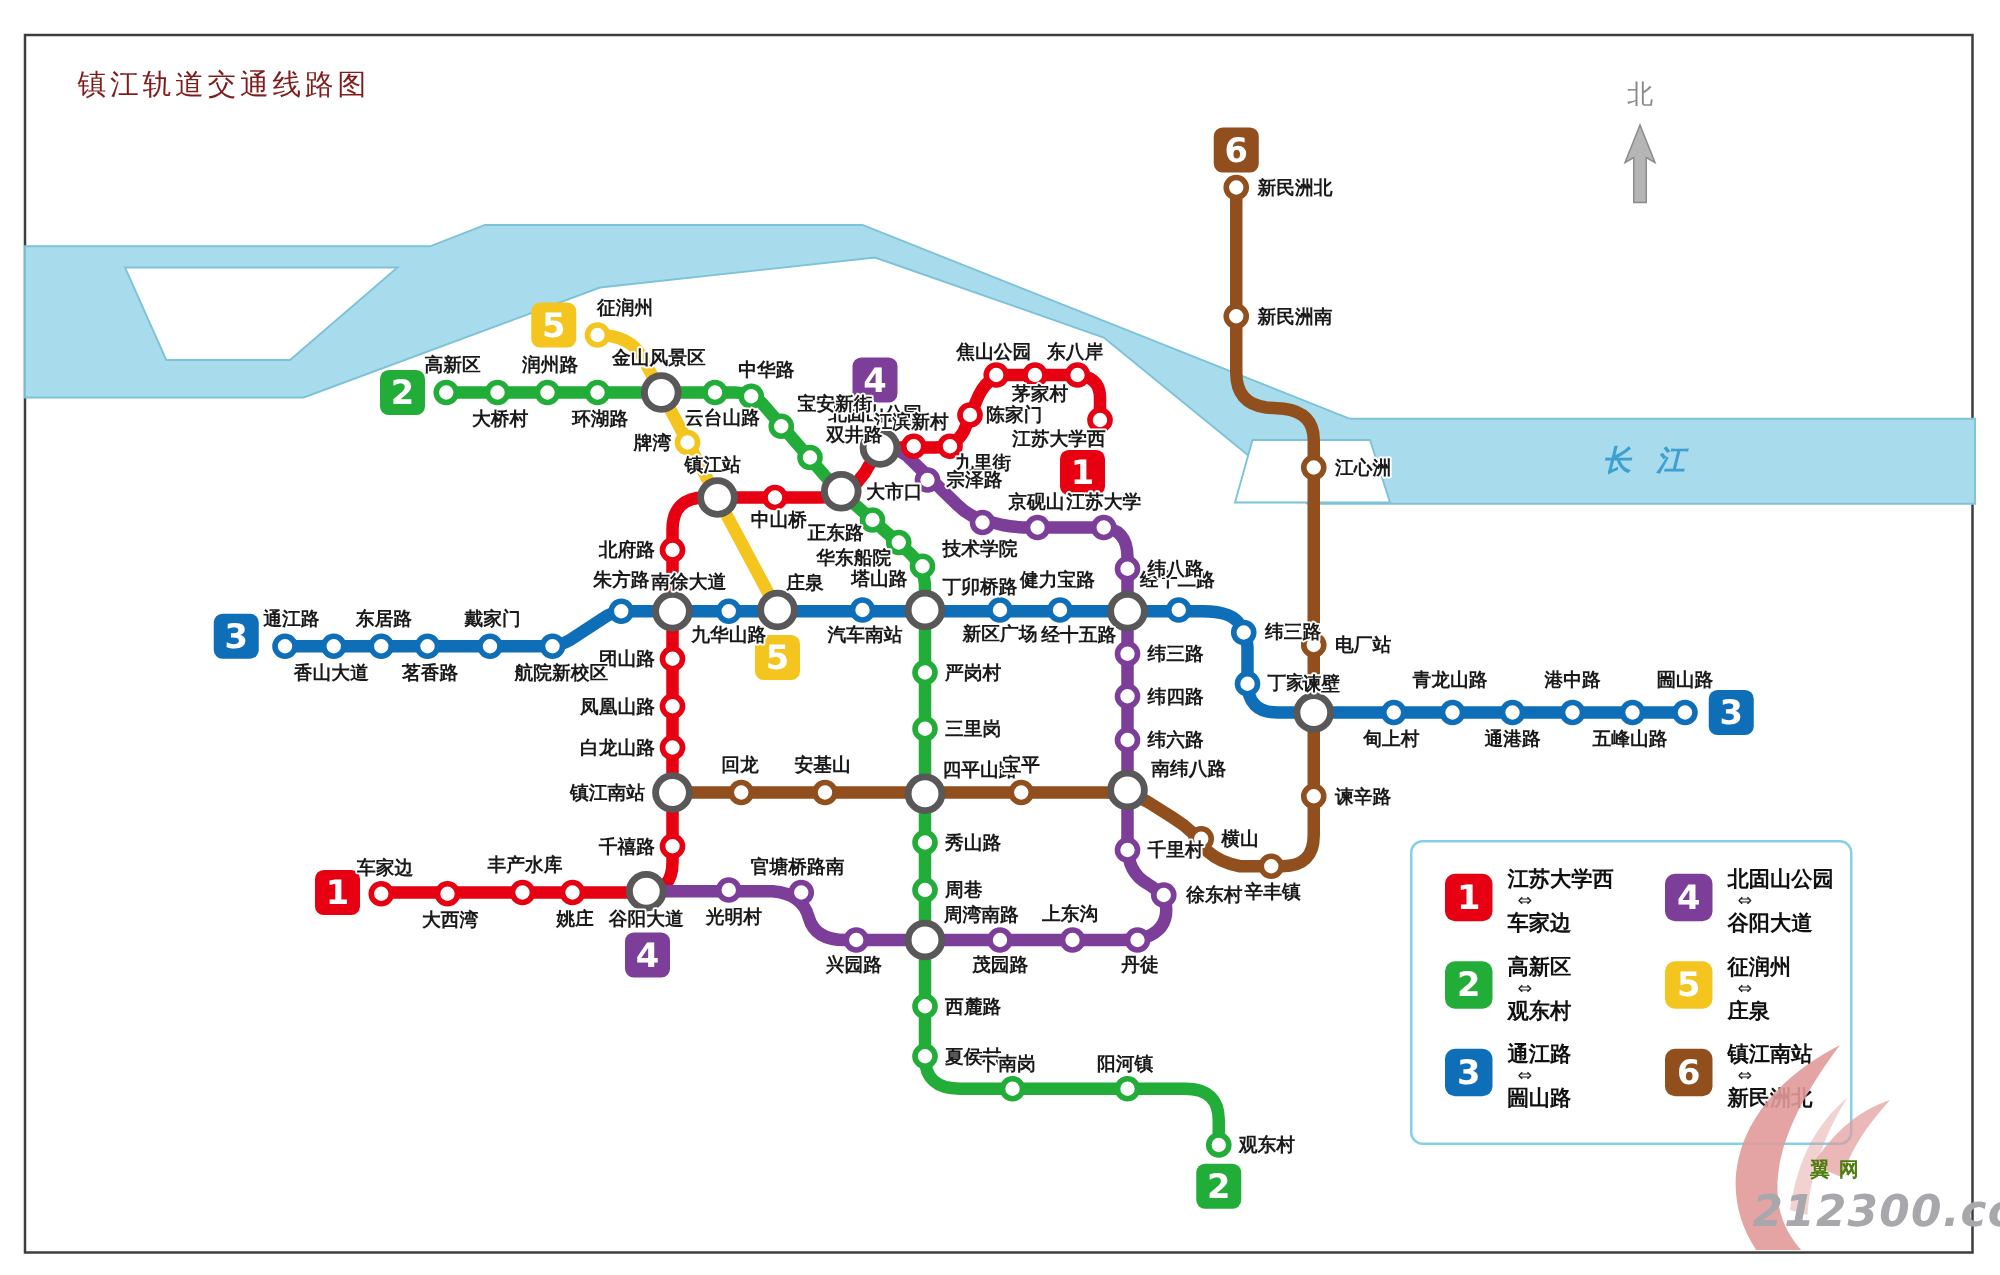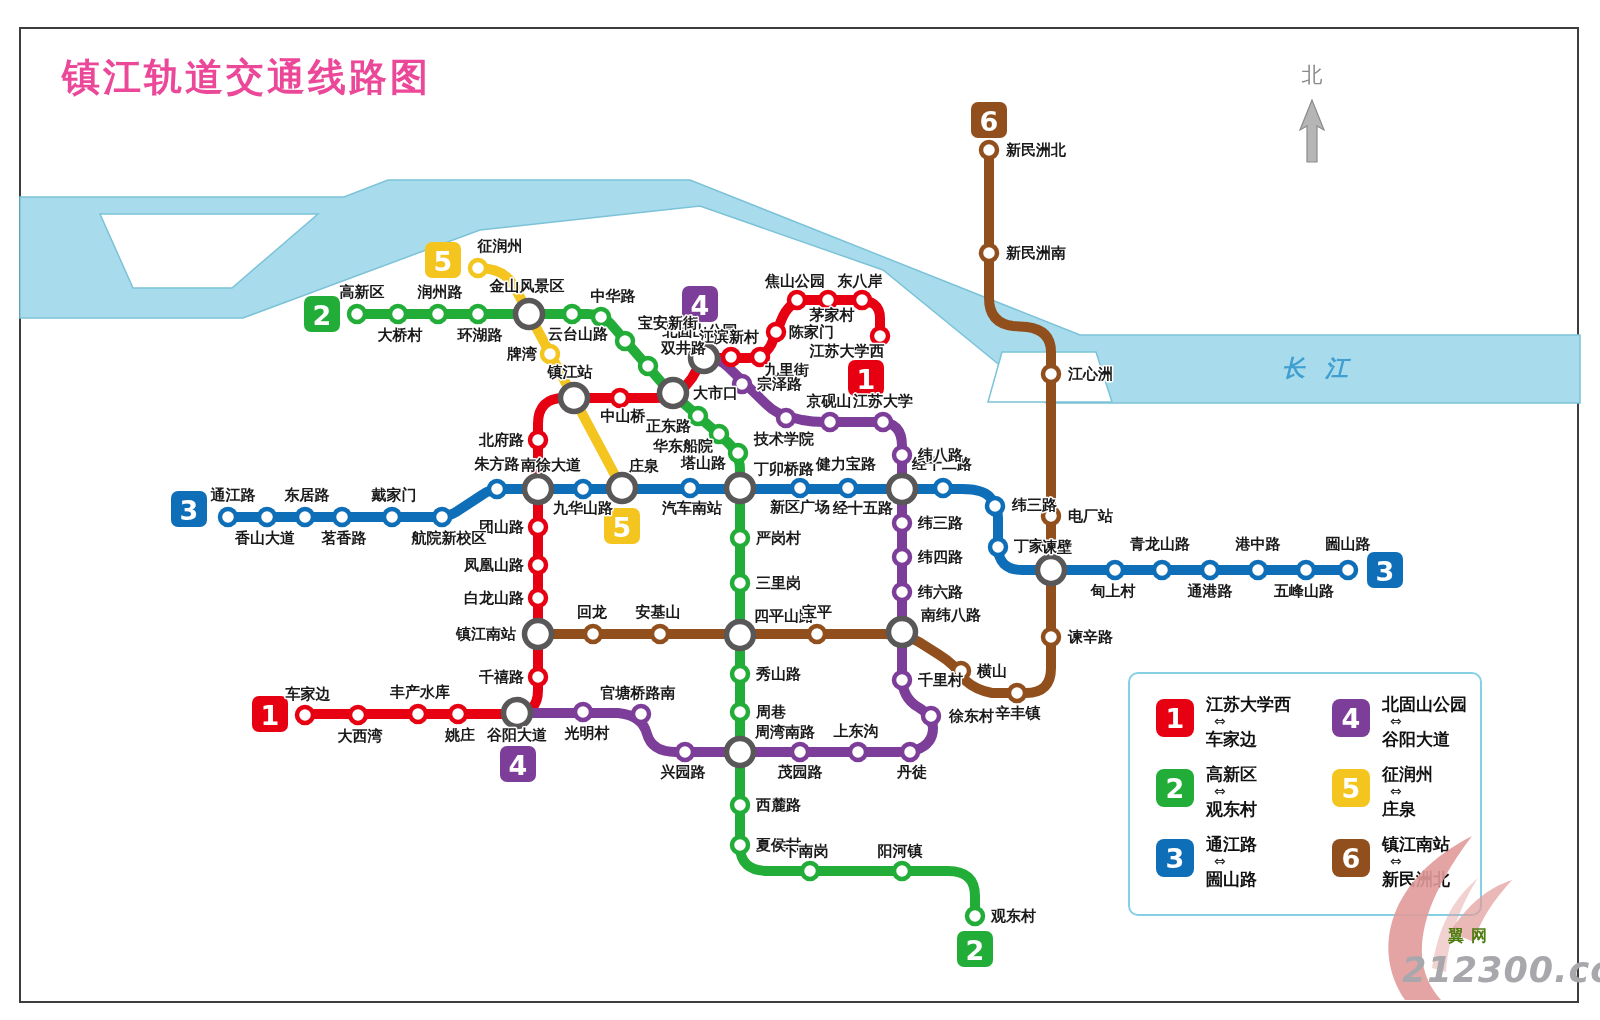--- a/index.html
+++ b/index.html
@@ -1,21 +1,21 @@
 <!DOCTYPE html>
 <html><head>
 <meta charset="utf-8">
 <style>
   html,body{margin:0;padding:0;}
   body{width:1600px;height:1020px;background:#fff;position:relative;overflow:hidden;
        font-family:"DejaVu Sans","Liberation Sans",sans-serif;}
   #metro-svg{position:absolute;left:0;top:0;z-index:1;}
   #feather-svg{position:absolute;left:0;top:0;z-index:6;pointer-events:none;}
-  .map-title{position:absolute;left:62px;top:52px;font-size:38px;font-weight:700;
-       color:#ec4899;letter-spacing:3px;z-index:3;}
+  .map-title{position:absolute;left:62px;top:52px;font-size:23px;font-weight:400;
+       color:#7f1d1d;letter-spacing:3px;z-index:3;}
   .legend{position:absolute;left:1128px;top:672px;width:354px;height:244px;
        border:2px solid #85d0e5;border-radius:10px;background:#fff;box-sizing:border-box;
        padding:20px 0 10px 26px;display:grid;grid-template-columns:176px 1fr;
        grid-template-rows:repeat(3,1fr);grid-auto-flow:column;z-index:4;}
   .lg-item{display:flex;gap:12px;align-items:flex-start;}
   .lg-badge{width:38px;height:38px;border-radius:8px;color:#fff;font-size:27px;font-weight:700;
        display:flex;align-items:center;justify-content:center;flex:none;margin-top:5px;}
   .lg-text{font-size:17px;font-weight:700;color:#111;line-height:1.18;}
   .lg-arrow{font-size:14px;font-weight:400;color:#222;line-height:1.05;margin-left:8px;}
   .wm-site{position:absolute;left:1402px;top:950px;font-size:35px;font-style:italic;

